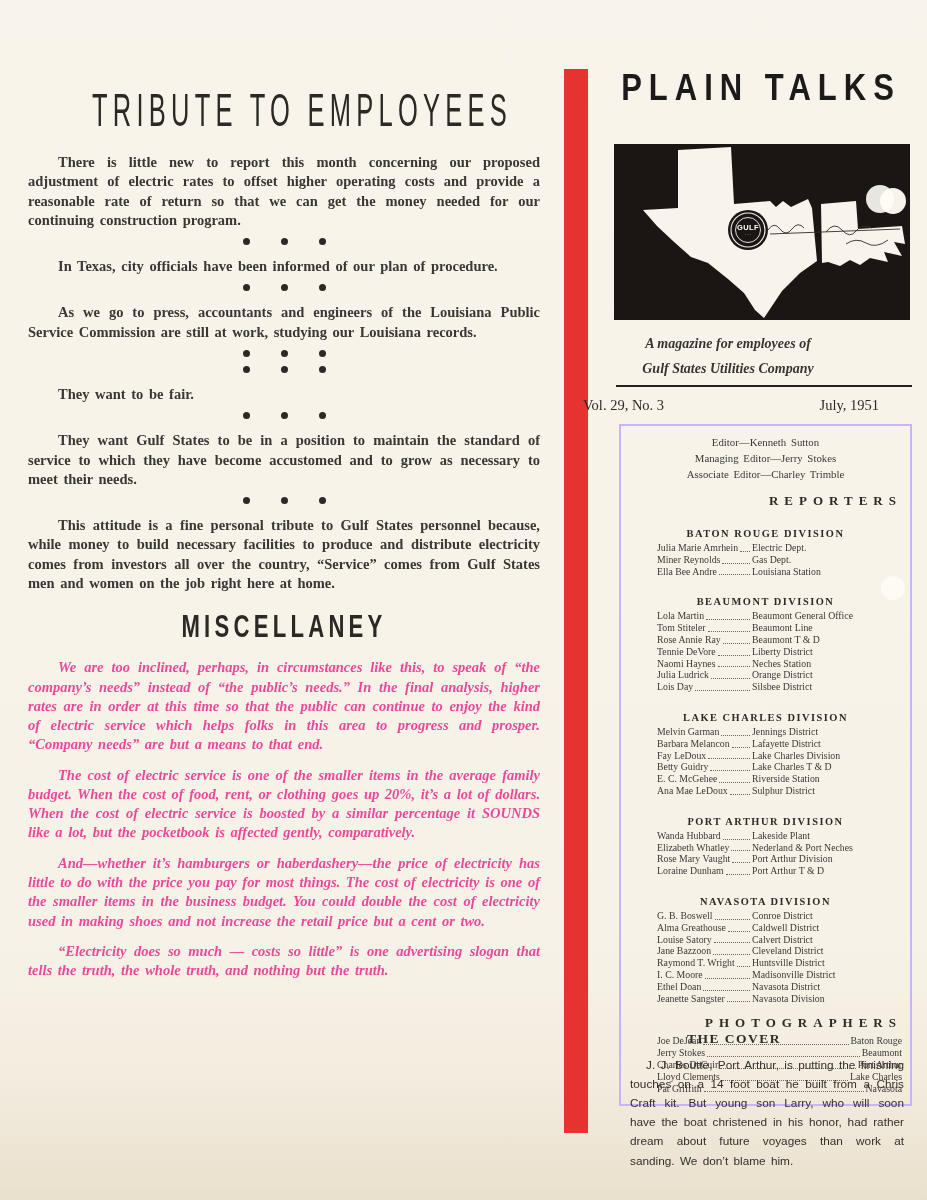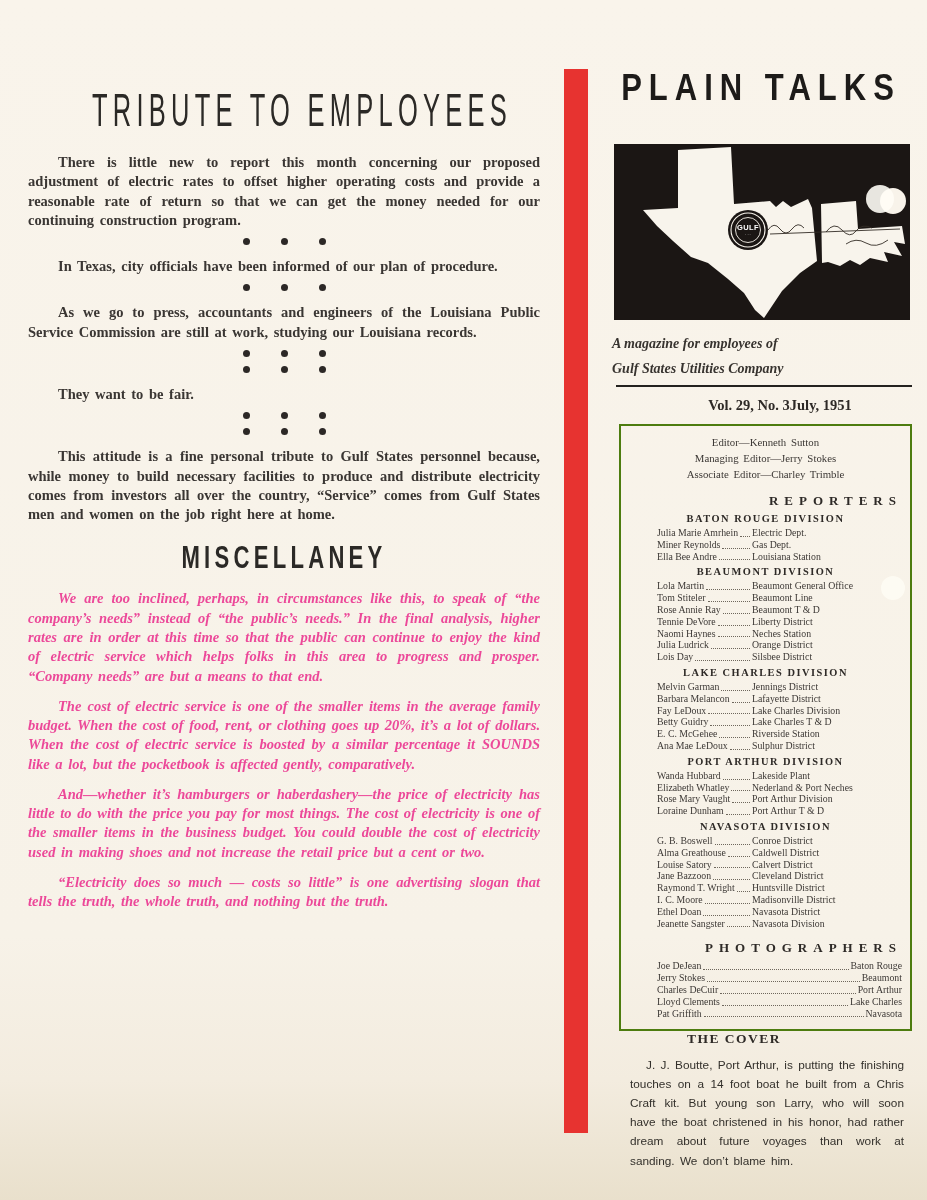--- a/index.html
+++ b/index.html
@@ -33,35 +33,35 @@
   
   .red-bar{position:absolute;left:564px;top:69px;width:24px;height:1064px;background:#e73330;}
   
   .masthead{
     position:absolute;left:610px;top:66px;width:302px;text-align:center;
     font-family:"Liberation Sans",sans-serif;font-weight:700;font-size:31px;
     letter-spacing:7px;color:#1d1b19;white-space:nowrap;
     transform:scaleY(1.22);transform-origin:50% 0;
   }
   .map-wrap{position:absolute;left:612px;top:144px;width:300px;height:178px;}
-  .tagline{position:absolute;left:612px;top:331px;width:300px;text-align:left;
+  .tagline{position:absolute;left:578px;top:331px;width:300px;text-align:center;
     font-weight:700;font-style:italic;font-size:14px;color:#37332f;}
   .tagline div{line-height:25px;}
   .rule{position:absolute;left:616px;top:385px;width:296px;height:2px;background:#24221f;}
-  .vol-row{position:absolute;left:632px;top:397px;width:296px;display:flex;
-    justify-content:center;font-weight:700;font-size:14.5px;color:#2e2a27;}
+  .vol-row{position:absolute;left:583px;top:397px;width:296px;display:flex;
+    justify-content:space-between;font-weight:400;font-size:14.5px;color:#2e2a27;}
   .staff-box{
     position:absolute;left:619px;top:424px;width:293px;box-sizing:border-box;
-    border:2px solid #4d7c0f;padding:8px 8px 10px 8px;color:#3c3835;
+    border:2px solid #c4b5fd;padding:8px 8px 10px 8px;color:#3c3835;
   }
   .ed-line{text-align:center;font-size:10.8px;line-height:16px;word-spacing:2px;}
   .sec-head{text-align:right;font-weight:700;font-size:13px;letter-spacing:6px;
     margin:11px 0 4px 0;color:#2e2a27;white-space:nowrap;}
   .div-head{text-align:center;font-weight:700;font-size:10.4px;letter-spacing:1.5px;
-    margin:4px 0 3px 0;color:#2e2a27;}
+    margin:19px 0 3px 0;color:#2e2a27;}
   .rrow{display:flex;align-items:flex-end;font-size:9.8px;line-height:11.8px;margin-left:28px;}
   .rname{white-space:nowrap;}
   .lead{flex:1 1 auto;min-width:6px;border-bottom:1px dotted #6e675c;margin:0 2px 2px 2px;}
   .rasg{flex:0 0 150px;width:150px;white-space:nowrap;}
   .ploc{white-space:nowrap;text-align:right;}
   .cover-title{position:absolute;left:584px;top:1031px;width:300px;text-align:center;
     font-family:Liberation Serif, serif;font-weight:700;font-size:13.5px;
     letter-spacing:1.5px;color:#2f2b27;}
   .cover-text{position:absolute;left:630px;top:1056px;width:274px;
     font-family:"Liberation Sans",sans-serif;font-size:11.8px;line-height:1.62;
@@ -98,20 +98,21 @@
         <span></span>
         <span></span>
         <span></span>
       </div>
       <p class="lp">They want to be fair.</p>
       <div class="dots">
         <span></span>
         <span></span>
         <span></span>
       </div>
+      <p class="lp">They want Gulf States to be in a position to maintain the standard of service to which they have become accustomed and to grow as necessary to meet their needs.</p>
       <div class="dots">
         <span></span>
         <span></span>
         <span></span>
       </div>
       <p class="lp">This attitude is a fine personal tribute to Gulf States personnel because, while money to build necessary facilities to produce and distribute electricity comes from investors all over the country, “Service” comes from Gulf States men and women on the job right here at home.</p>
     </div>
   <div class="misc-title">MISCELLANEY</div>
   <div id="misc-paras">
       <p class="mp">We are too inclined, perhaps, in circumstances like this, to speak of “the company’s needs” instead of “the public’s needs.” In the final analysis, higher rates are in order at this time so that the public can continue to enjoy the kind of electric service which helps folks in this area to progress and prosper. “Company needs” are but a means to that end.</p>

